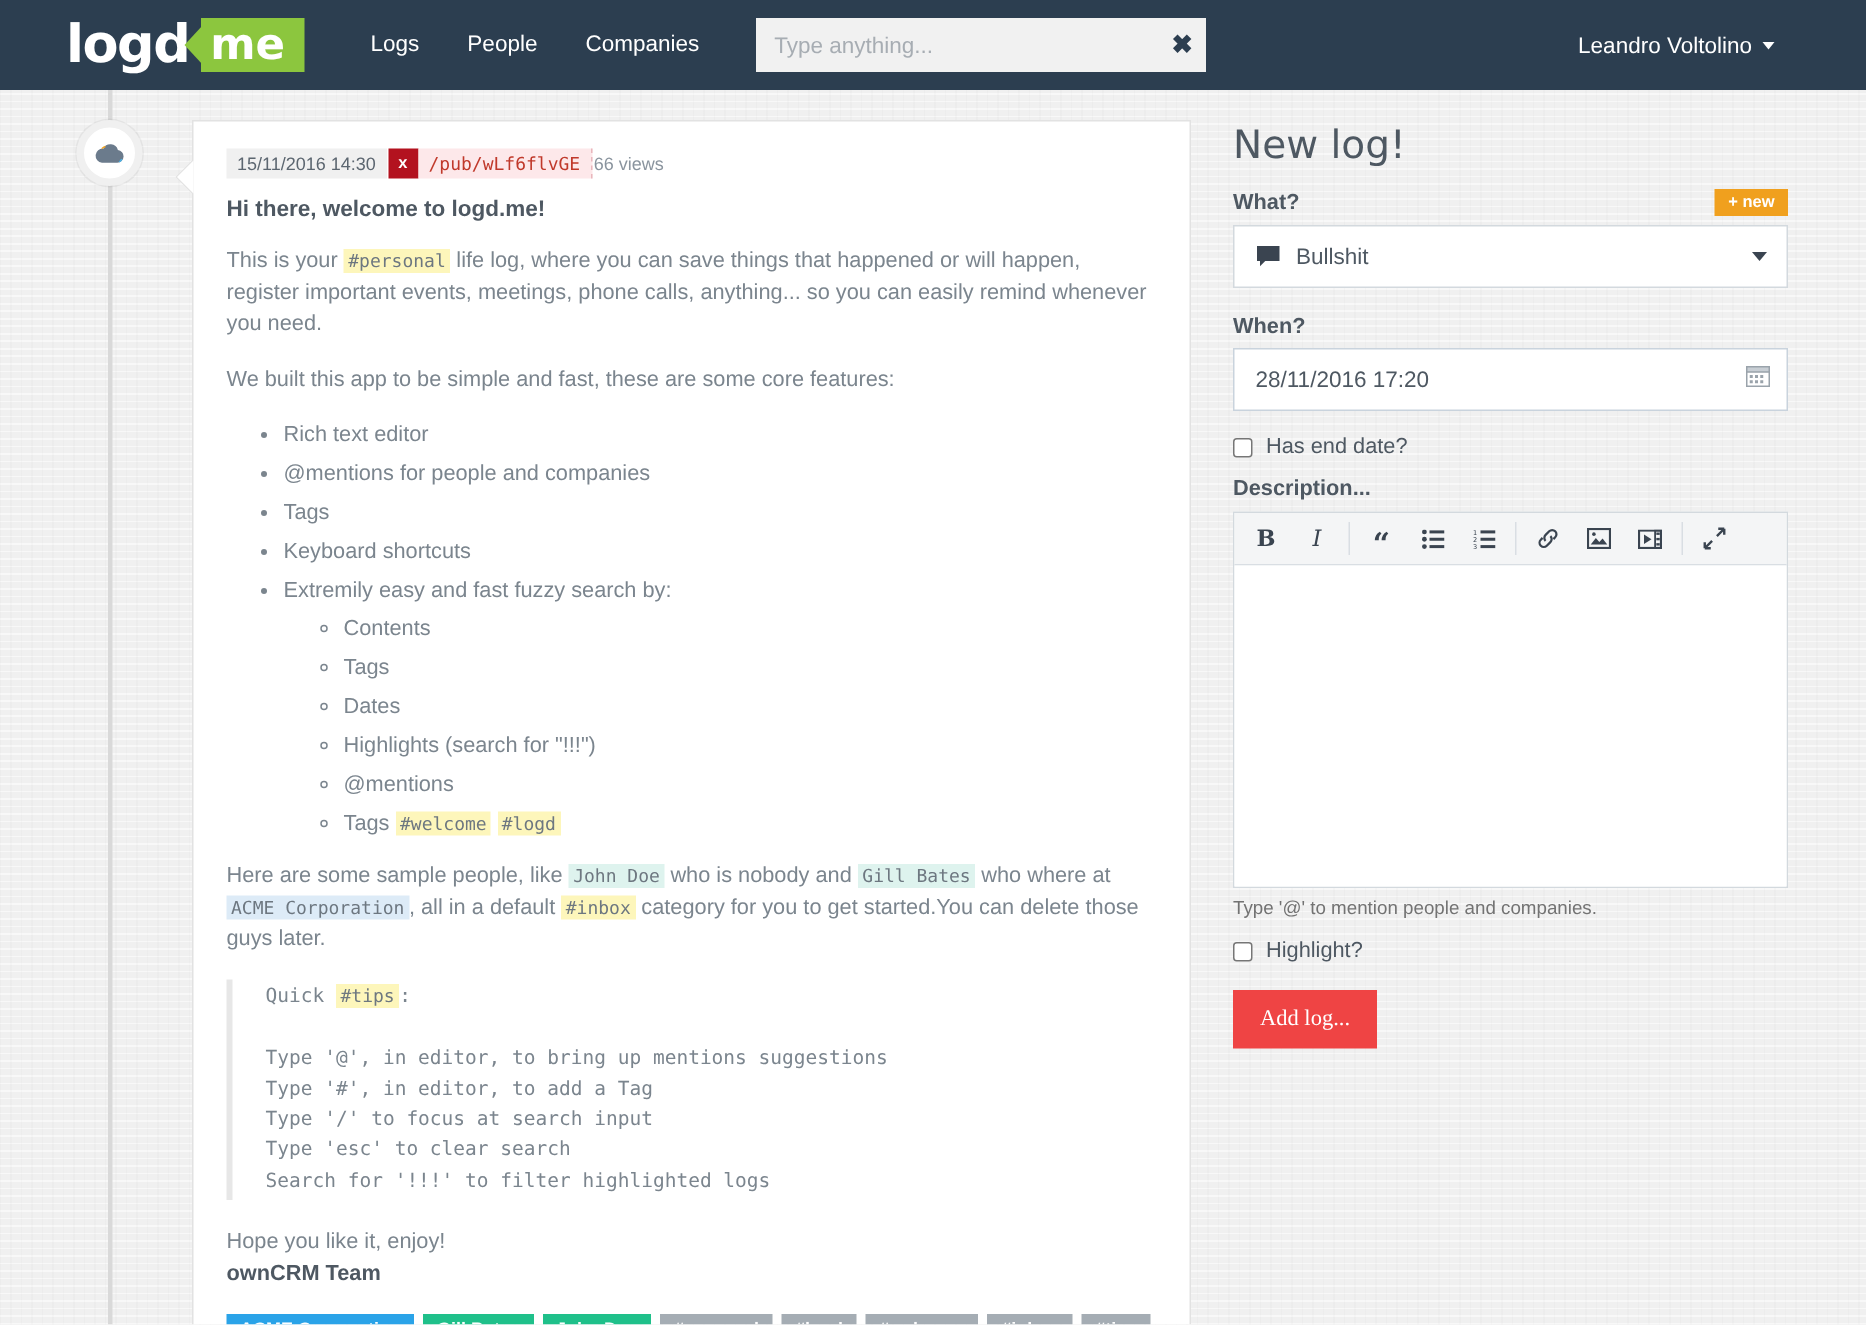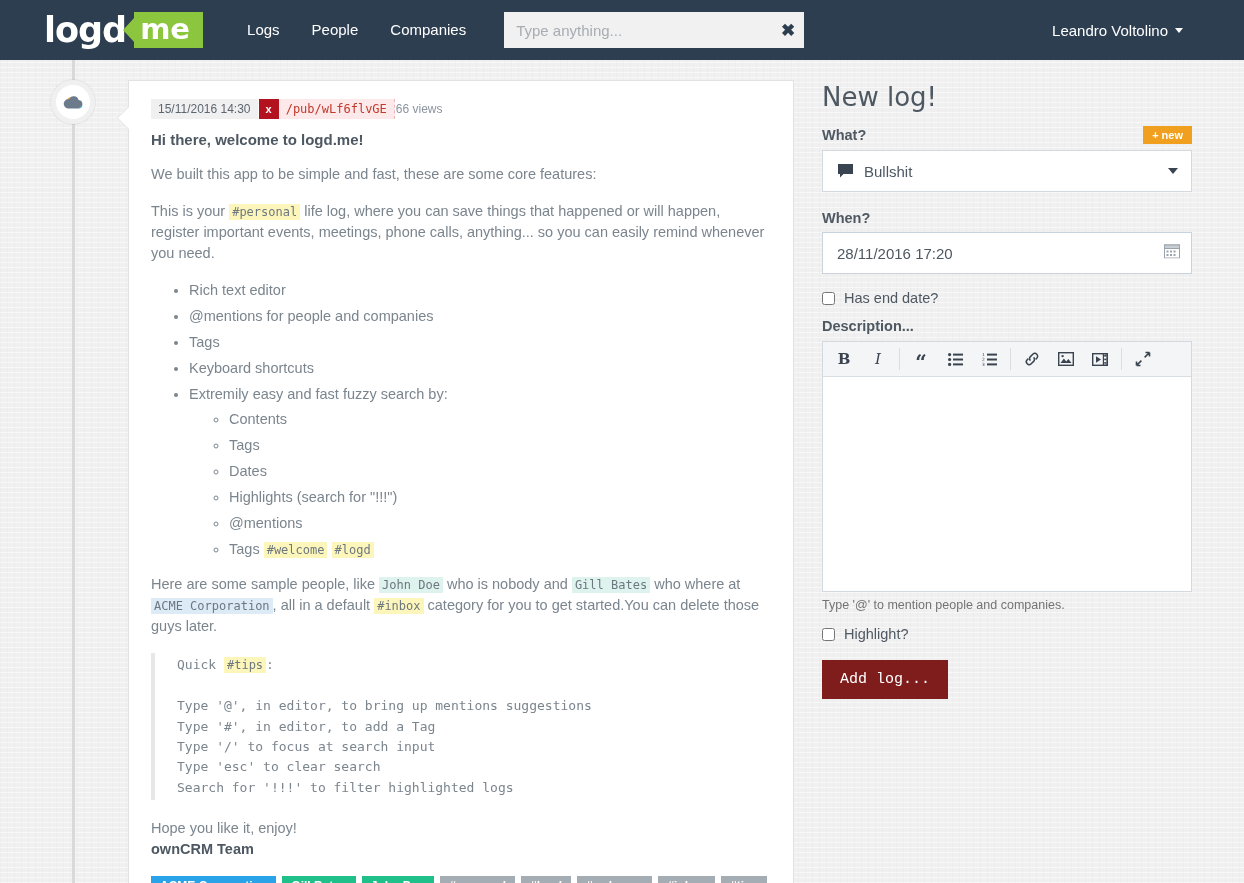--- a/index.html
+++ b/index.html
@@ -370,27 +370,27 @@
     height: 214px;
     background: #ffffff;
     outline: none;
     padding: 10px 12px;
     font-size: 14px;
     color: #4e5862;
     overflow: auto;
   }
   .editor-hint { font-size: 12.5px; color: #737373; margin: 6px 0 14px 0; }
   .add-btn {
-    background: #7f1d1d;
+    background: #ef4444;
     color: #ffffff;
     border: none;
     font-size: 15px;
     padding: 11px 18px;
     cursor: pointer;
-    font-family: Liberation Mono, monospace;
+    font-family: Liberation Serif, serif;
     margin-top: 6px;
   }
 </style>
 </head>
 <body>
 
 <div class="navbar">
   <a class="brand">
     <span class="brand-logd">logd</span>
     <span class="brand-me-wrap">
@@ -437,23 +437,23 @@
           <span class="pub-chip">
             <span class="pub-x">x</span>
             <span class="pub-url">/pub/wLf6flvGE</span>
           </span>
           <span class="views">66 views</span>
         </div>
 
         <div class="log-title">Hi there, welcome to logd.me!</div>
 
         <div class="log-body">
+          <p><span>This is your </span><span class="tag-hl">#personal</span><span> life log, where you can save things that happened or will happen, register important events, meetings, phone calls, anything... so you can easily remind whenever you need.</span></p>
+
           <p>We built this app to be simple and fast, these are some core features:</p>
-
-          <p><span>This is your </span><span class="tag-hl">#personal</span><span> life log, where you can save things that happened or will happen, register important events, meetings, phone calls, anything... so you can easily remind whenever you need.</span></p>
 
           <ul>
             <li>Rich text editor</li>
             <li>@mentions for people and companies</li>
             <li>Tags</li>
             <li>Keyboard shortcuts</li>
             <li>
               <span>Extremily easy and fast fuzzy search by:</span>
               <ul>
                 <li>Contents</li>

